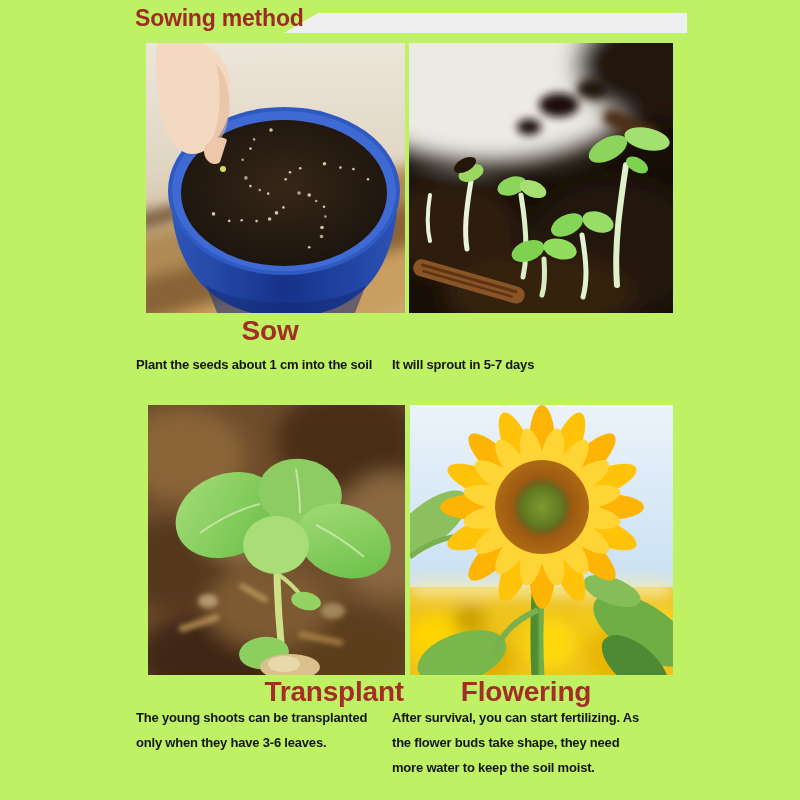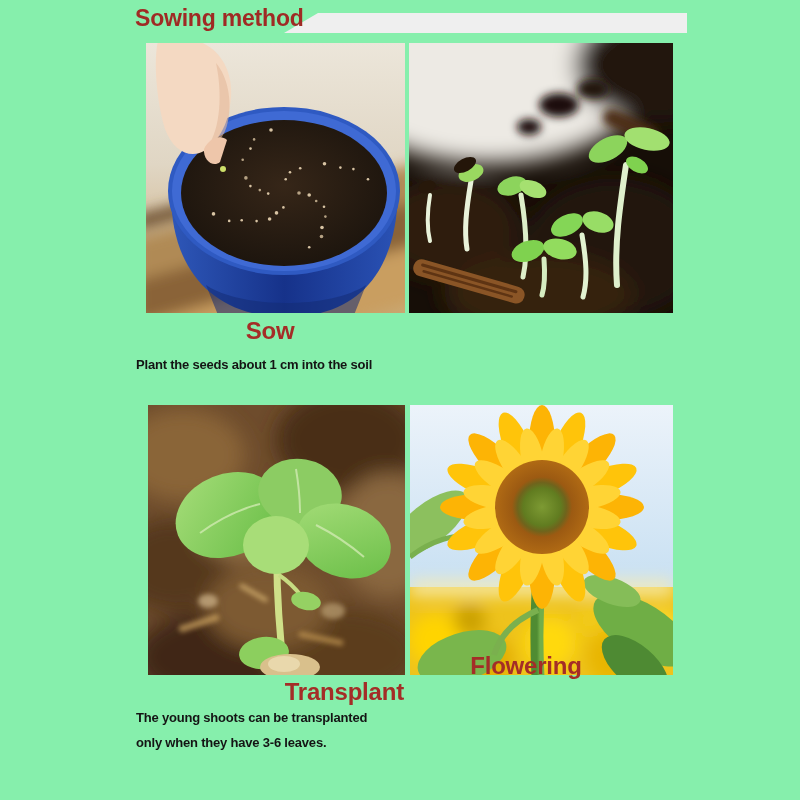--- a/index.html
+++ b/index.html
@@ -1,17 +1,17 @@
 <!DOCTYPE html>
 <html><head>
 <meta charset="utf-8">
 <style>
   html,body{margin:0;padding:0;background:#ffffff;}
   .page{
-    position:relative;width:800px;height:800px;background:#86efac;overflow:hidden;
+    position:relative;width:800px;height:800px;background:#bef264;overflow:hidden;
     font-family:"Liberation Sans", sans-serif;
   }
   
   .header-bar{
     position:absolute;left:284px;top:13px;width:403px;height:20px;
     background:#efefef;
     clip-path:polygon(34px 0,100% 0,100% 100%,0 100%);
   }
   .header-title{
     position:absolute;left:135px;top:5px;
@@ -21,34 +21,34 @@
   
   .photo{position:absolute;overflow:hidden;}
   .photo svg{display:block;width:100%;height:100%;}
   #photo-sow{left:146px;top:43px;width:259px;height:270px;}
   #photo-germination{left:409px;top:43px;width:264px;height:270px;}
   #photo-transplant{left:148px;top:405px;width:257px;height:270px;}
   #photo-flowering{left:410px;top:405px;width:263px;height:270px;}
   
   .step-caption{
     position:absolute;width:268px;text-align:center;
-    font-size:24px;line-height:26px;font-weight:bold;letter-spacing:-0.2px;
+    font-size:28px;line-height:26px;font-weight:bold;letter-spacing:-0.2px;
     color:#a42d27;white-space:pre;
   }
   .step-desc{
     position:absolute;width:268px;
     font-size:13px;line-height:25px;font-weight:bold;letter-spacing:-0.2px;
     color:#141414;white-space:pre;
   }
   #caption-sow{left:136px;top:318px;}
   #caption-germination{left:392px;top:318px;}
   #desc-sow{left:136px;top:352px;}
   #desc-germination{left:392px;top:352px;}
   #caption-transplant{left:136px;top:679px;text-align:right;}
-  #caption-flowering{left:392px;top:653px;}
+  #caption-flowering{left:392px;top:679px;}
   #desc-transplant{left:136px;top:705px;}
   #desc-flowering{left:392px;top:705px;}
 </style>
 </head>
 <body>
 
 <div class="page">
 
   <div class="header-bar"></div>
   <div class="header-title">Sowing method</div>
@@ -305,19 +305,23 @@
           <ellipse transform="rotate(303.75)" cx="50" cy="0" rx="30" ry="11" fill="#ffd435"></ellipse>
           <ellipse transform="rotate(326.25)" cx="50" cy="0" rx="30" ry="11" fill="#ffd435"></ellipse>
           <ellipse transform="rotate(348.75)" cx="50" cy="0" rx="30" ry="11" fill="#ffd435"></ellipse>
         </g>
       <circle cx="132" cy="102" r="47" fill="url(#fdisc)"></circle>
     </svg>
   </div>
 
   <div class="step-caption" id="caption-sow">Sow</div>
   <div class="step-desc" id="desc-sow">Plant the seeds about 1 cm into the soil</div>
+  <div class="step-desc" id="desc-germination">It will sprout in 5-7 days</div>
 
   <div class="step-caption" id="caption-transplant">Transplant</div>
   <div class="step-caption" id="caption-flowering">Flowering</div>
   <div class="step-desc" id="desc-transplant">The young shoots can be transplanted
 only when they have 3-6 leaves.</div>
+  <div class="step-desc" id="desc-flowering">After survival, you can start fertilizing. As
+the flower buds take shape, they need
+more water to keep the soil moist.</div>
 
 </div>
 
 </body></html>

